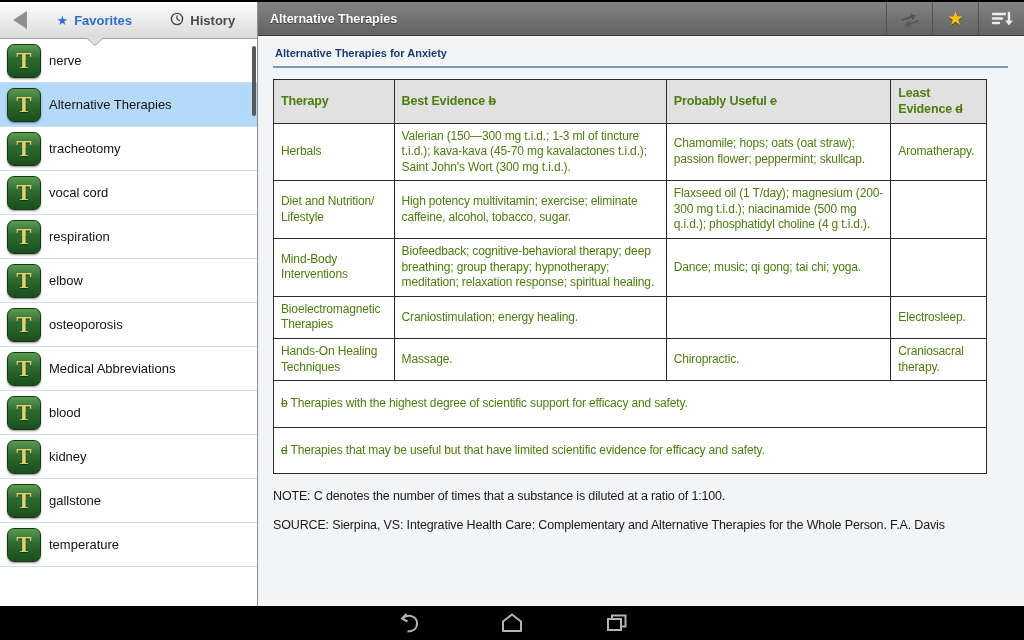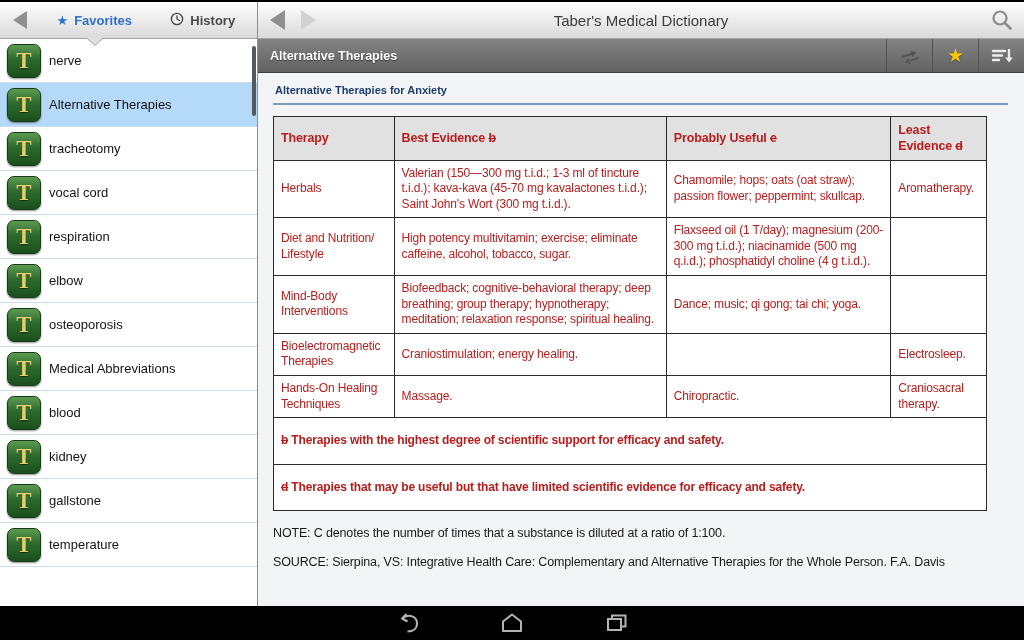--- a/index.html
+++ b/index.html
@@ -39,25 +39,25 @@
   .search-btn { position:absolute; right:10px; top:6px; cursor:pointer; z-index:2; }
 
   .toolbar { height:34px; background:linear-gradient(#838383,#626262); border-bottom:1px solid #3c3c3c; display:flex; align-items:stretch; }
   .toolbar-title { flex:1; display:flex; align-items:center; padding-left:12px; color:#fff; font-size:12.5px; font-weight:bold; text-shadow:0 1px 1px rgba(0,0,0,.5); }
   .tool-btn { width:46px; display:flex; align-items:center; justify-content:center; border-left:1px solid #525252; cursor:pointer; }
   .tool-btn .star-glyph { font-size:19px; color:#f6c50f; text-shadow:0 1px 1px rgba(0,0,0,.4); }
 
   .content { flex:1; padding:6px 16px 0 15px; overflow:hidden; }
   .article-title { color:#1c3c70; font-size:11px; font-weight:bold; padding:5px 0 7px 2px; border-bottom:2px solid #7d9bc0; margin-bottom:11px; }
 
-  table.therapies { border-collapse:collapse; width:714px; background:#fff; font-size:12px; color:#b91c1c; letter-spacing:-0.15px; }
+  table.therapies { border-collapse:collapse; width:714px; background:#fff; font-size:12px; color:#4d7c0f; letter-spacing:-0.15px; }
   .therapies th, .therapies td { border:1px solid #2b2b2b; padding:5px 7px; text-align:left; vertical-align:middle; line-height:1.3; }
   .therapies th { background:#e1e1e1; font-weight:bold; font-size:12.5px; }
   .therapies td i { font-style:italic; }
-  .therapies .footnote-row td { white-space:nowrap; overflow:hidden; padding:15px 7px;font-weight:bold; }
+  .therapies .footnote-row td { white-space:nowrap; overflow:hidden; padding:15px 7px; }
   s.marker { text-decoration:line-through; }
   .note-line { font-size:12.5px; color:#1a1a1a; margin-top:15px; letter-spacing:-0.15px; }
   .source-line { font-size:12.5px; color:#1a1a1a; margin-top:15px; white-space:nowrap; overflow:hidden; letter-spacing:-0.15px; }
 
   
   .navbar { position:absolute; left:0; bottom:0; width:1024px; height:34px; background:#000;
     display:flex; align-items:center; justify-content:center; gap:76px; z-index:10; }
   .nav-icon { cursor:pointer; display:flex; align-items:center; }
 </style>
 </head>
@@ -134,33 +134,20 @@
         </div>
         <div class="side-item">
           <span class="ticon">T</span>
           <span>temperature</span>
         </div>
         <div class="scroll-thumb"></div>
     </div>
   </div>
 
   <div class="right-panel">
-    <div class="top-bar">
-      <div class="nav-arrows">
-        <span class="tri-back"></span>
-        <span class="tri-fwd"></span>
-      </div>
-      <div class="win-title">Taber's Medical Dictionary</div>
-      <div class="search-btn">
-        <svg width="24" height="24" viewBox="0 0 24 24">
-            <circle cx="10" cy="10" r="6.5" fill="none" stroke="#8b8b8b" stroke-width="2.2"></circle>
-            <line x1="14.8" y1="14.8" x2="20.5" y2="20.5" stroke="#8b8b8b" stroke-width="2.6" stroke-linecap="round"></line>
-          </svg>
-      </div>
-    </div>
 
     <div class="toolbar">
       <div class="toolbar-title">Alternative Therapies</div>
       <div class="tool-btn">
         <svg width="22" height="18" viewBox="0 0 22 18">
           <g fill="#545454" transform="rotate(-18 11 9)">
             <path d="M3 6.5 H13 V4 L18 7.5 L13 11 V8.5 H3 Z"></path>
             <path d="M19 12.5 H9 V10 L4 13.5 L9 17 V14.5 H19 Z" opacity="0.85"></path>
           </g>
         </svg>

